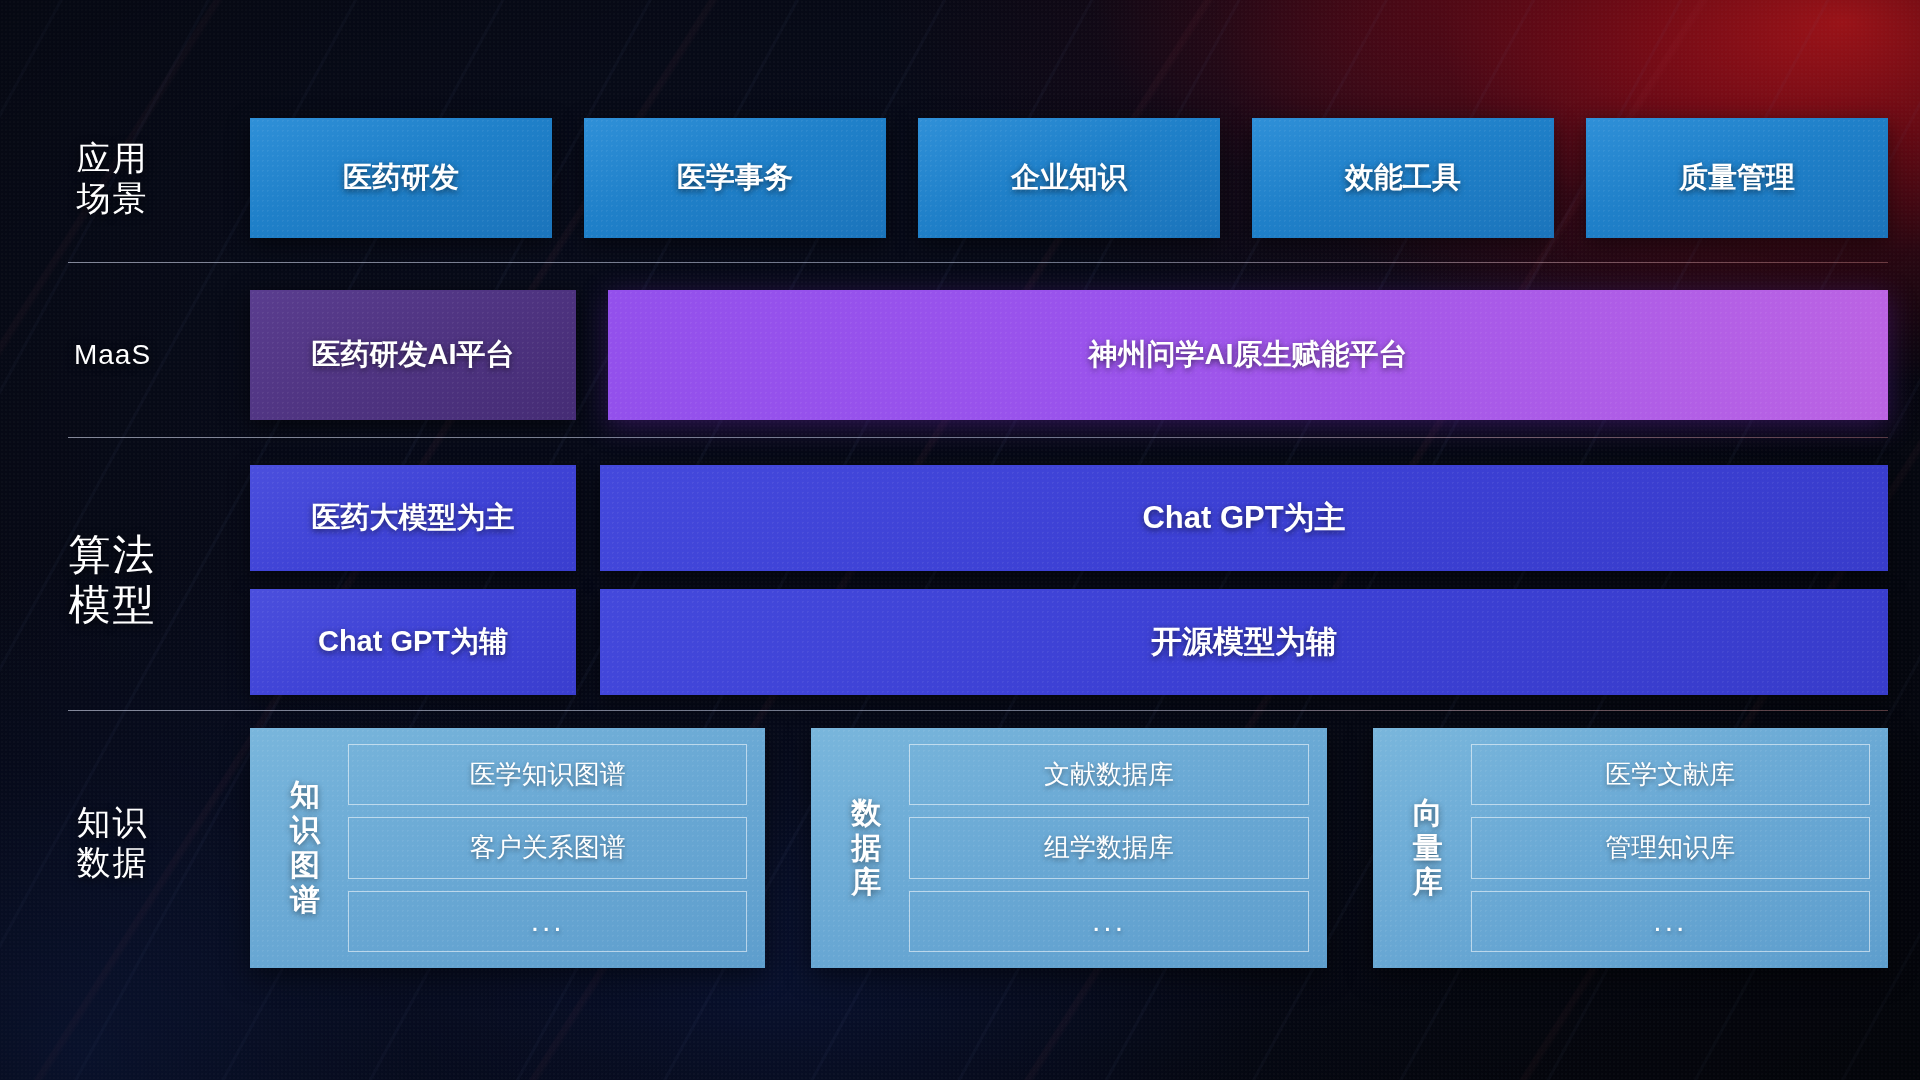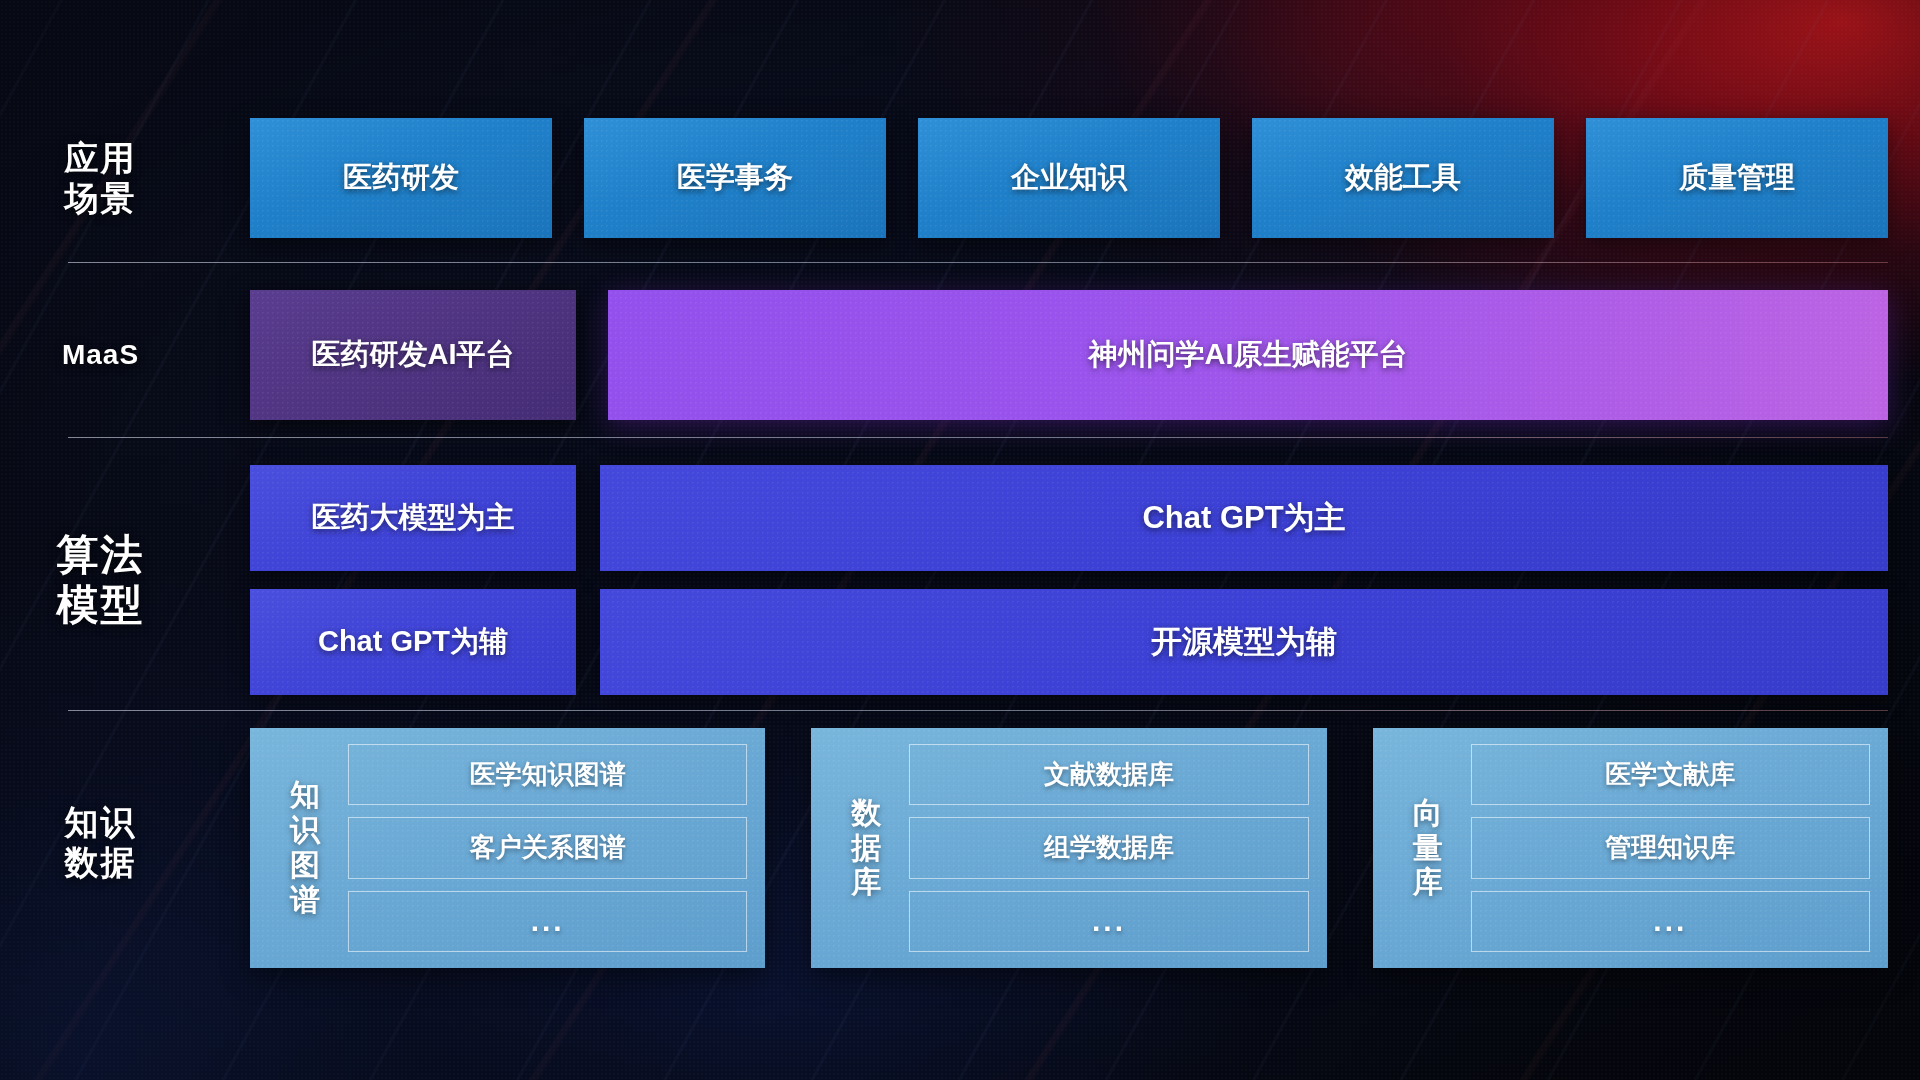--- a/index.html
+++ b/index.html
@@ -34,23 +34,23 @@
   }
   #bg-dots{
     background-image:radial-gradient(rgba(255,255,255,0.055) 1px, transparent 1px);
     background-size:4px 4px;opacity:.5;
   }
 
   
   #stage{position:absolute;inset:0;}
   .row{position:absolute;display:flex;align-items:center;}
   .rail{
-    position:absolute;left:0;width:185px;
+    position:absolute;left:12px;width:185px;
     display:flex;flex-direction:column;align-items:center;justify-content:center;
-    color:#fff;font-weight:bold;letter-spacing:2px;
+    color:#fff;font-weight:normal;letter-spacing:2px;
     text-shadow:0 2px 10px rgba(0,0,0,.8);
     padding-left:8px;
   }
   .rail span{display:block;line-height:1.18;white-space:nowrap;}
   .divider{
     position:absolute;left:68px;right:32px;height:1px;
     background:linear-gradient(90deg,rgba(205,210,230,.62) 0%,rgba(190,200,225,.55) 55%,rgba(210,170,180,.5) 80%,rgba(230,150,150,.35) 100%);
   }
 
   .card{
@@ -123,21 +123,21 @@
   .kd-label{
     width:74px;flex:none;display:flex;flex-direction:column;
     align-items:center;justify-content:center;
     color:#fff;font-weight:bold;font-size:30px;line-height:1.16;
     text-shadow:0 2px 6px rgba(0,0,0,.45);z-index:2;
   }
   .kd-items{flex:1;display:flex;flex-direction:column;gap:12px;z-index:2;padding-left:6px;}
   .kd-item{
     flex:1;display:flex;align-items:center;justify-content:center;
     border:1px solid rgba(255,255,255,.55);
-    color:#fff;font-weight:bold;font-size:26px;
+    color:#fff;font-weight:normal;font-size:26px;
     text-shadow:0 2px 5px rgba(0,0,0,.4);
     box-sizing:border-box;
   }
   .kd-item.ellipsis{font-size:30px;letter-spacing:3px;}
 </style>
 </head>
 <body>
 
 <div class="bg-layer" id="bg-base"></div>
 <div class="bg-layer" id="bg-streaks"></div>

